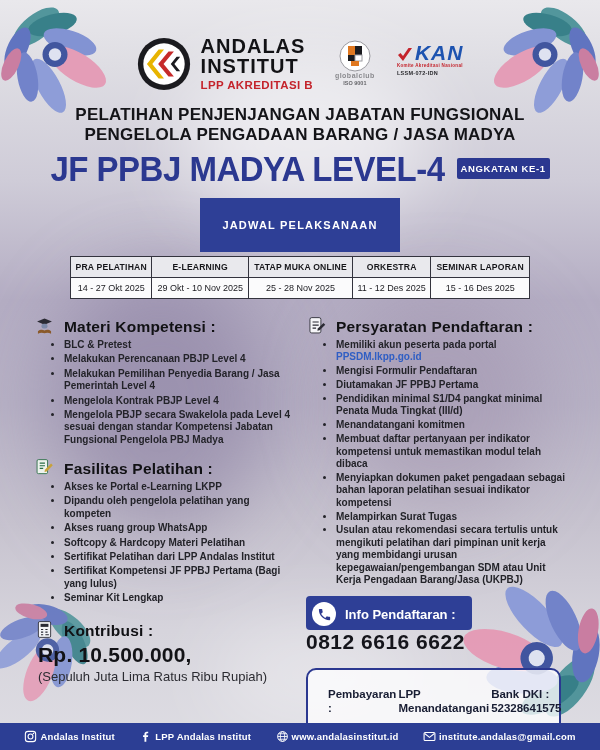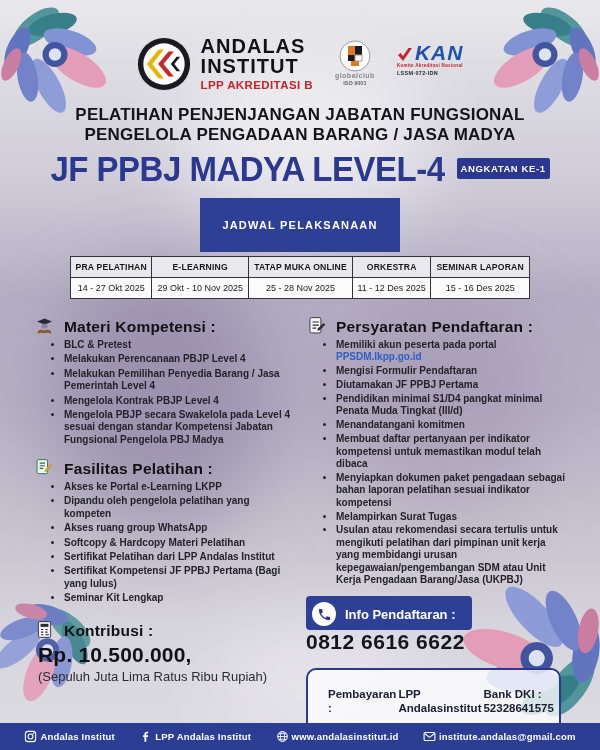--- a/index.html
+++ b/index.html
@@ -303,21 +303,21 @@
               <rect x="21" y="34" width="4" height="4" fill="#111"></rect>
               <rect x="28" y="37" width="4" height="4" fill="#111"></rect>
             <rect x="35" y="36" width="4" height="4" fill="#111"></rect>
               <rect x="42" y="36" width="4" height="5" fill="#111"></rect>
               <rect x="22" y="42" width="5" height="4" fill="#111"></rect>
             <rect x="31" y="43" width="4" height="4" fill="#111"></rect>
               <rect x="38" y="43" width="6" height="4" fill="#111"></rect>
           </svg>
           <div class="paytxt">
             <span>Pembayaran :</span>
-            <span>LPP Andalasinstitut</span>
+            <span>LPP Menandatangani</span>
             <span>Bank DKI : 52328641575</span>
           </div>
         </div>
       </div>
     </div>
   </div>
 
   <div class="footer">
     <div class="fitem">
       <svg width="13" height="13" viewBox="0 0 24 24">

